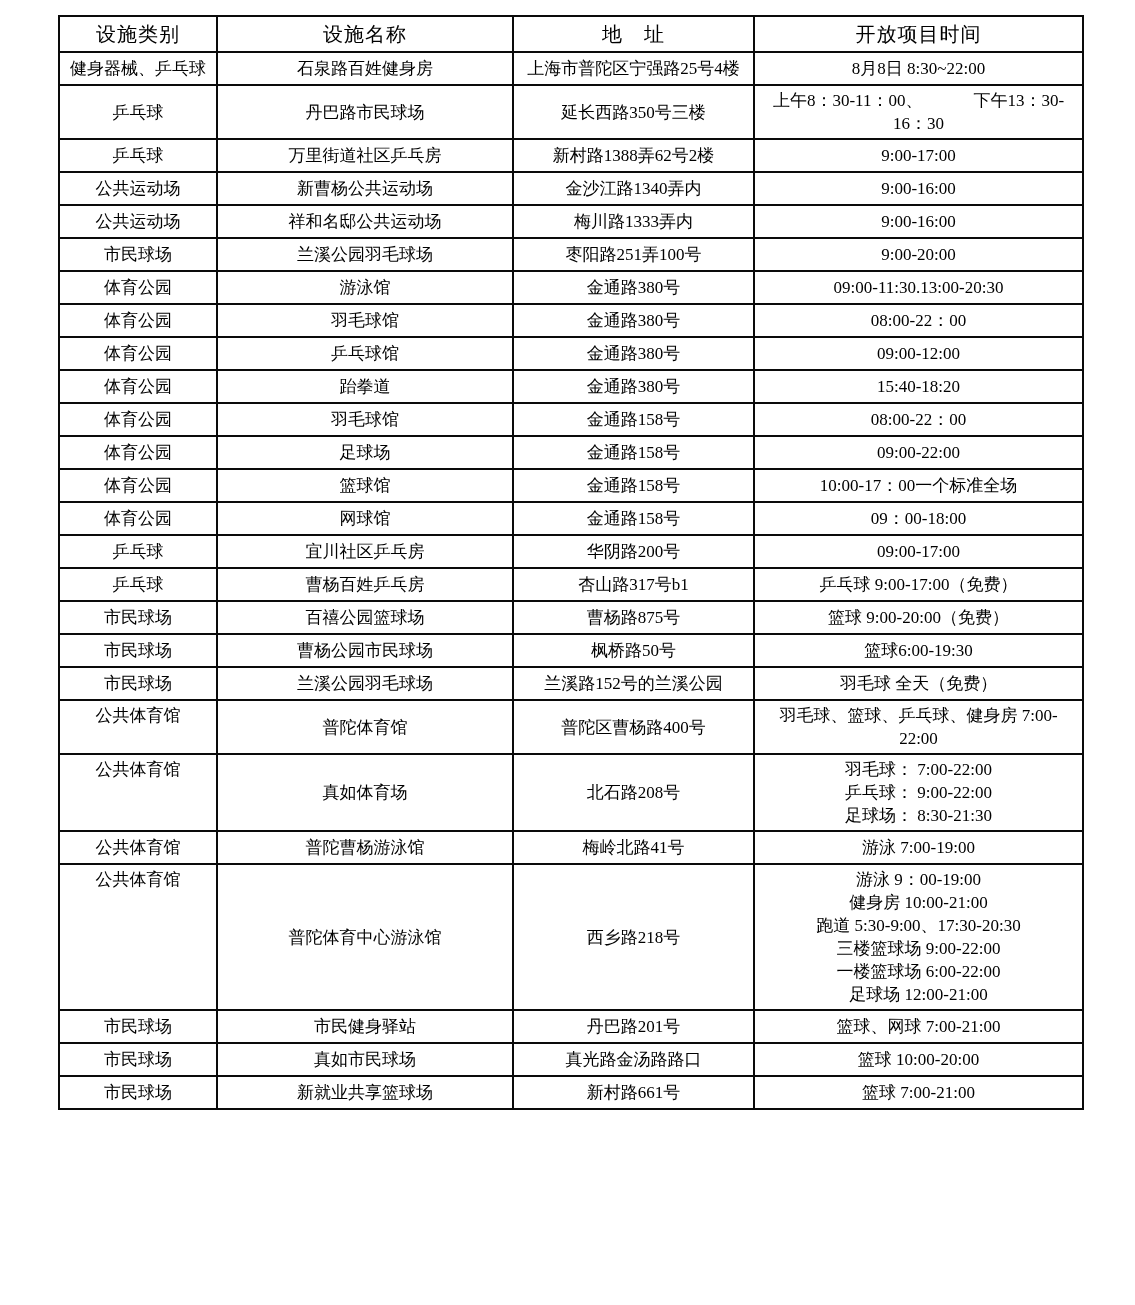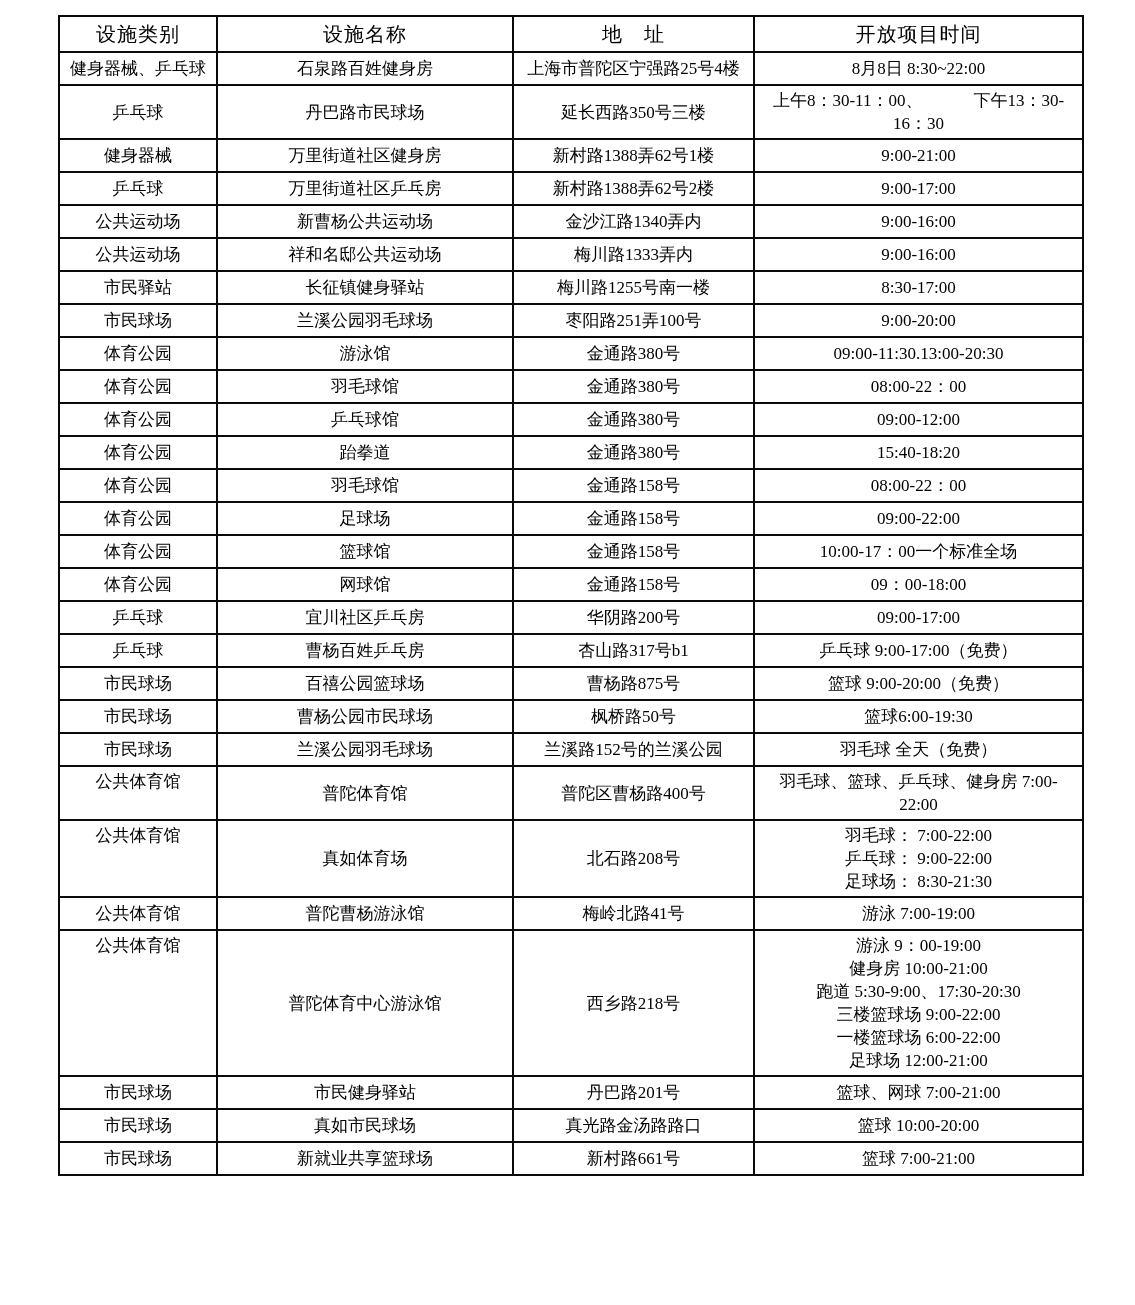--- a/index.html
+++ b/index.html
@@ -73,48 +73,36 @@
     <td>8月8日 8:30~22:00</td>
   </tr>
         <tr>
     <td>乒乓球</td>
     <td>丹巴路市民球场</td>
     <td>延长西路350号三楼</td>
     <td>上午8：30-11：00、　　　下午13：30-
 16：30</td>
   </tr>
         <tr>
-    <td>健身器械</td>
-    <td>万里街道社区健身房</td>
-    <td>新村路1388弄62号1楼</td>
-    <td>9:00-21:00</td>
-  </tr>
-        <tr>
     <td>乒乓球</td>
     <td>万里街道社区乒乓房</td>
     <td>新村路1388弄62号2楼</td>
     <td>9:00-17:00</td>
   </tr>
         <tr>
     <td>公共运动场</td>
     <td>新曹杨公共运动场</td>
     <td>金沙江路1340弄内</td>
     <td>9:00-16:00</td>
   </tr>
         <tr>
     <td>公共运动场</td>
     <td>祥和名邸公共运动场</td>
     <td>梅川路1333弄内</td>
     <td>9:00-16:00</td>
-  </tr>
-        <tr>
-    <td>市民驿站</td>
-    <td>长征镇健身驿站</td>
-    <td>梅川路1255号南一楼</td>
-    <td>8:30-17:00</td>
   </tr>
         <tr>
     <td>市民球场</td>
     <td>兰溪公园羽毛球场</td>
     <td>枣阳路251弄100号</td>
     <td>9:00-20:00</td>
   </tr>
         <tr>
     <td>体育公园</td>
     <td>游泳馆</td>

